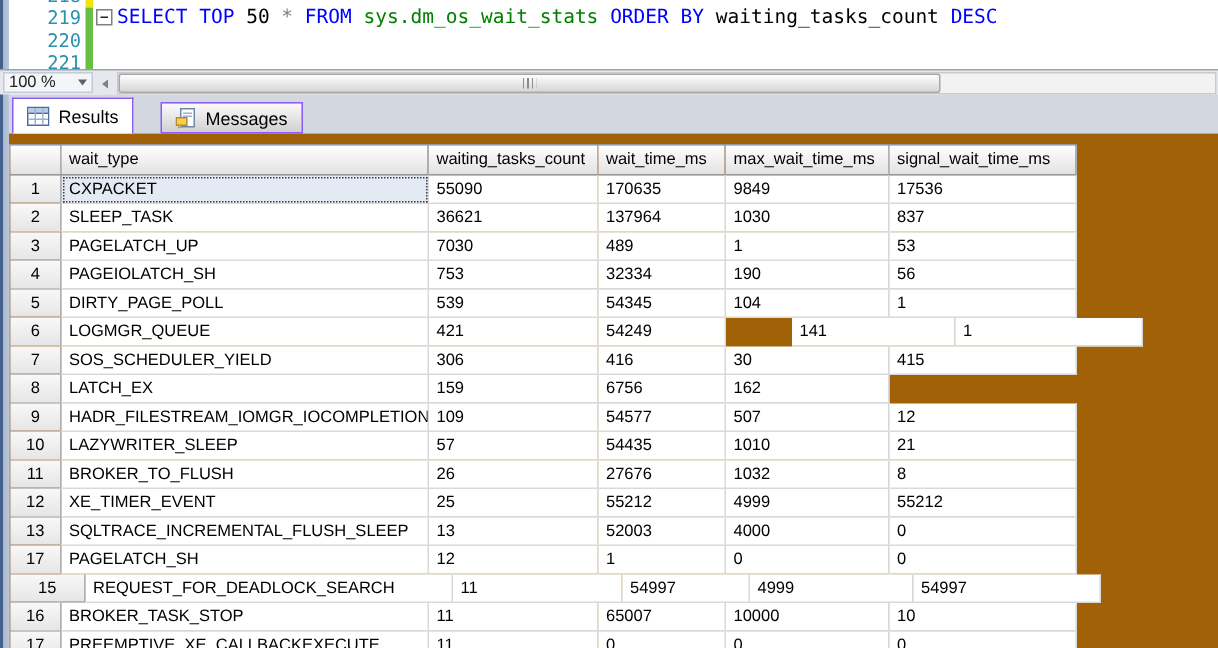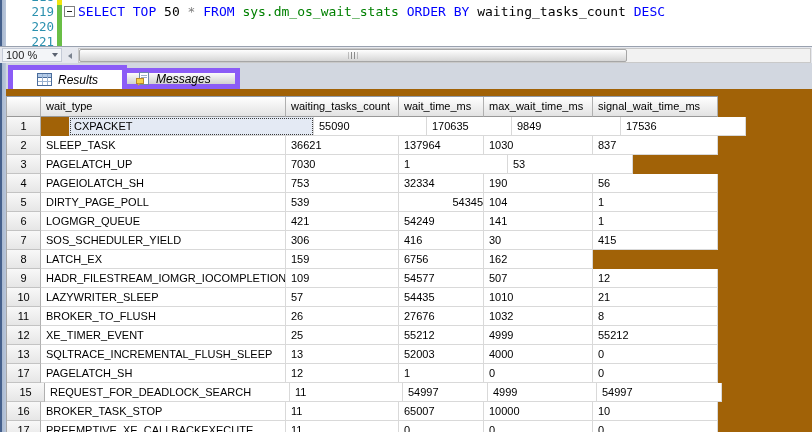--- a/index.html
+++ b/index.html
@@ -39,21 +39,21 @@
   .hscroll{position:absolute;left:78px;top:1px;right:1px;height:15px;background:#f2f2f2;
     border:1px solid #c9c9c9;box-sizing:border-box;}
   .hthumb{position:absolute;left:0;top:0;width:548px;height:13px;border-radius:2px;
     background:linear-gradient(#fefefe,#d6d6d6);border:1px solid #a6a6a6;box-sizing:border-box;}
   .grip{position:absolute;left:50%;top:2px;transform:translateX(-50%);width:9px;height:7px;
     background:repeating-linear-gradient(90deg,#8b8b8b 0,#8b8b8b 1px,transparent 1px,transparent 3px);}
 
   
   .tabstrip{position:absolute;left:6px;top:63px;width:806px;height:26px;background:#d2d7e0;}
   .tab{position:absolute;display:flex;align-items:center;gap:6px;font-size:12px;color:#000;
-    border:5px solid #8b5cf6;box-sizing:border-box;padding:0 24px;font-style:italic;}
+    border:1px solid #8b5cf6;box-sizing:border-box;padding:0 9px;}
   .tab-active{left:2px;top:2px;height:24px;background:#fff;border-bottom:none;z-index:2;}
   .tab-inactive{left:101px;top:5px;height:21px;background:linear-gradient(#fbfbfb,#d0d0d0);}
   .tab-icon{flex:none;}
 
   
   .results-pane{position:absolute;left:6px;top:89px;width:806px;height:343px;background:#a16207;}
   .grid{position:absolute;left:0;top:7px;width:712px;border-top:1px solid #8f98a5;
     border-left:1px solid #a8a8a8;box-sizing:border-box;}
   .g-row{display:flex;height:19px;}
   .g-row.g-header{height:20px;}
@@ -129,63 +129,64 @@
       <div class="g-row g-header">
         <div class="g-cell g-corner" style="width: 34px;"></div>
         <div class="g-cell g-colhead" style="width: 245px;">wait_type</div>
         <div class="g-cell g-colhead" style="width: 113px;">waiting_tasks_count</div>
         <div class="g-cell g-colhead" style="width: 85px;">wait_time_ms</div>
         <div class="g-cell g-colhead" style="width: 109px;">max_wait_time_ms</div>
         <div class="g-cell g-colhead" style="width: 125px;">signal_wait_time_ms</div>
       </div>
       <div class="g-row">
         <div class="g-cell g-rowhead" style="width: 34px;">1</div>
-        <div class="g-cell g-data g-selected" style="width: 245px; margin-left: 28px;">CXPACKET</div>
+        <div class="g-cell g-data g-selected" style="width: 245px;">CXPACKET</div>
         <div class="g-cell g-data" style="width: 113px;">55090</div>
         <div class="g-cell g-data" style="width: 85px;">170635</div>
         <div class="g-cell g-data" style="width: 109px;">9849</div>
         <div class="g-cell g-data" style="width: 125px;">17536</div>
       </div>
       <div class="g-row">
         <div class="g-cell g-rowhead" style="width: 34px;">2</div>
         <div class="g-cell g-data" style="width: 245px;">SLEEP_TASK</div>
         <div class="g-cell g-data" style="width: 113px;">36621</div>
         <div class="g-cell g-data" style="width: 85px;">137964</div>
         <div class="g-cell g-data" style="width: 109px;">1030</div>
         <div class="g-cell g-data" style="width: 125px;">837</div>
       </div>
       <div class="g-row">
         <div class="g-cell g-rowhead" style="width: 34px;">3</div>
         <div class="g-cell g-data" style="width: 245px;">PAGELATCH_UP</div>
         <div class="g-cell g-data" style="width: 113px;">7030</div>
+        <div class="g-cell g-data" style="width: 85px;">489</div>
         <div class="g-cell g-data" style="width: 109px;">1</div>
         <div class="g-cell g-data" style="width: 125px;">53</div>
       </div>
       <div class="g-row">
         <div class="g-cell g-rowhead" style="width: 34px;">4</div>
         <div class="g-cell g-data" style="width: 245px;">PAGEIOLATCH_SH</div>
         <div class="g-cell g-data" style="width: 113px;">753</div>
         <div class="g-cell g-data" style="width: 85px;">32334</div>
         <div class="g-cell g-data" style="width: 109px;">190</div>
         <div class="g-cell g-data" style="width: 125px;">56</div>
       </div>
       <div class="g-row">
         <div class="g-cell g-rowhead" style="width: 34px;">5</div>
         <div class="g-cell g-data" style="width: 245px;">DIRTY_PAGE_POLL</div>
         <div class="g-cell g-data" style="width: 113px;">539</div>
-        <div class="g-cell g-data" style="width: 85px; text-align: right;">54345</div>
+        <div class="g-cell g-data" style="width: 85px;">54345</div>
         <div class="g-cell g-data" style="width: 109px;">104</div>
         <div class="g-cell g-data" style="width: 125px;">1</div>
       </div>
       <div class="g-row">
         <div class="g-cell g-rowhead" style="width: 34px;">6</div>
         <div class="g-cell g-data" style="width: 245px;">LOGMGR_QUEUE</div>
         <div class="g-cell g-data" style="width: 113px;">421</div>
         <div class="g-cell g-data" style="width: 85px;">54249</div>
-        <div class="g-cell g-data" style="width: 109px;">141</div>
+        <div class="g-cell g-data" style="width: 109px; margin-left: 44px;">141</div>
         <div class="g-cell g-data" style="width: 125px;">1</div>
       </div>
       <div class="g-row">
         <div class="g-cell g-rowhead" style="width: 34px;">7</div>
         <div class="g-cell g-data" style="width: 245px;">SOS_SCHEDULER_YIELD</div>
         <div class="g-cell g-data" style="width: 113px;">306</div>
         <div class="g-cell g-data" style="width: 85px;">416</div>
         <div class="g-cell g-data" style="width: 109px;">30</div>
         <div class="g-cell g-data" style="width: 125px;">415</div>
       </div>
@@ -239,21 +240,21 @@
       </div>
       <div class="g-row">
         <div class="g-cell g-rowhead" style="width: 34px;">17</div>
         <div class="g-cell g-data" style="width: 245px;">PAGELATCH_SH</div>
         <div class="g-cell g-data" style="width: 113px;">12</div>
         <div class="g-cell g-data" style="width: 85px;">1</div>
         <div class="g-cell g-data" style="width: 109px;">0</div>
         <div class="g-cell g-data" style="width: 125px;">0</div>
       </div>
       <div class="g-row">
-        <div class="g-cell g-rowhead" style="width: 38px;">15</div>
+        <div class="g-cell g-rowhead" style="width: 50px;">15</div>
         <div class="g-cell g-data" style="width: 245px;">REQUEST_FOR_DEADLOCK_SEARCH</div>
         <div class="g-cell g-data" style="width: 113px;">11</div>
         <div class="g-cell g-data" style="width: 85px;">54997</div>
         <div class="g-cell g-data" style="width: 109px;">4999</div>
         <div class="g-cell g-data" style="width: 125px;">54997</div>
       </div>
       <div class="g-row">
         <div class="g-cell g-rowhead" style="width: 34px;">16</div>
         <div class="g-cell g-data" style="width: 245px;">BROKER_TASK_STOP</div>
         <div class="g-cell g-data" style="width: 113px;">11</div>

